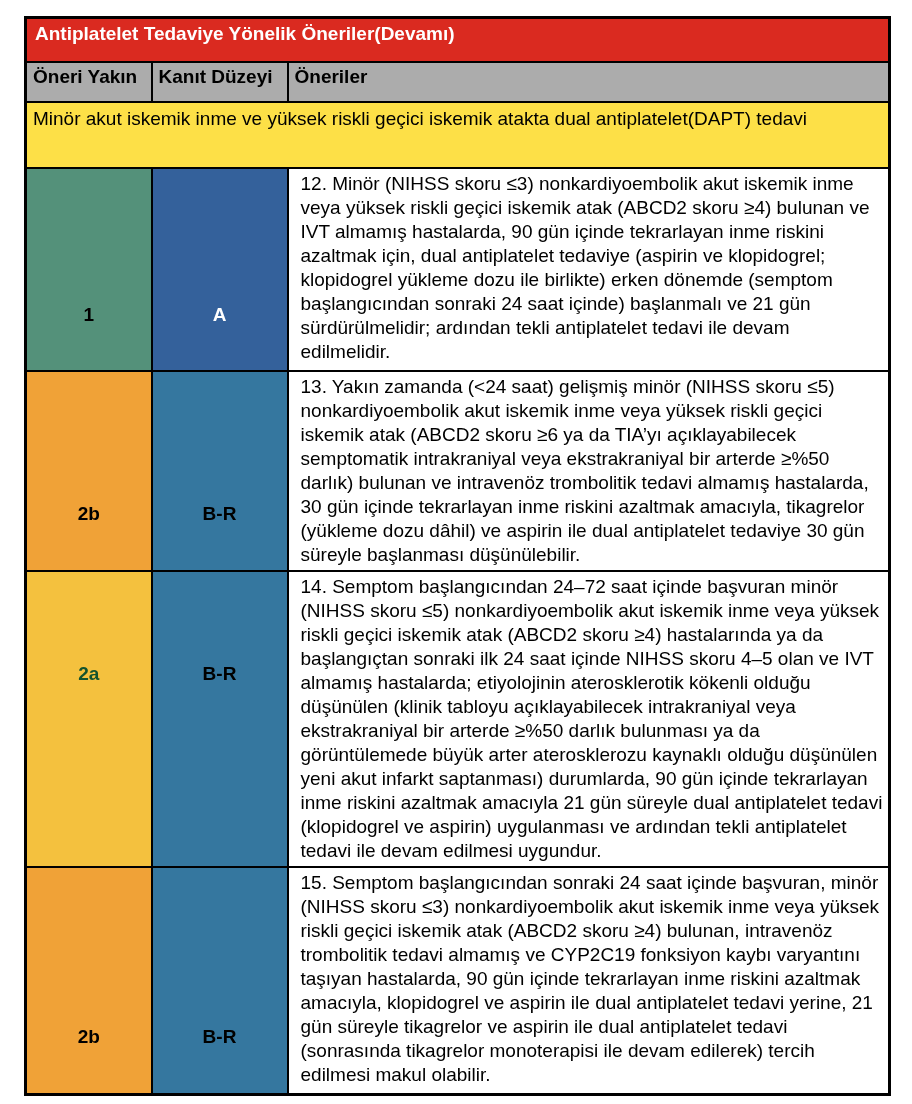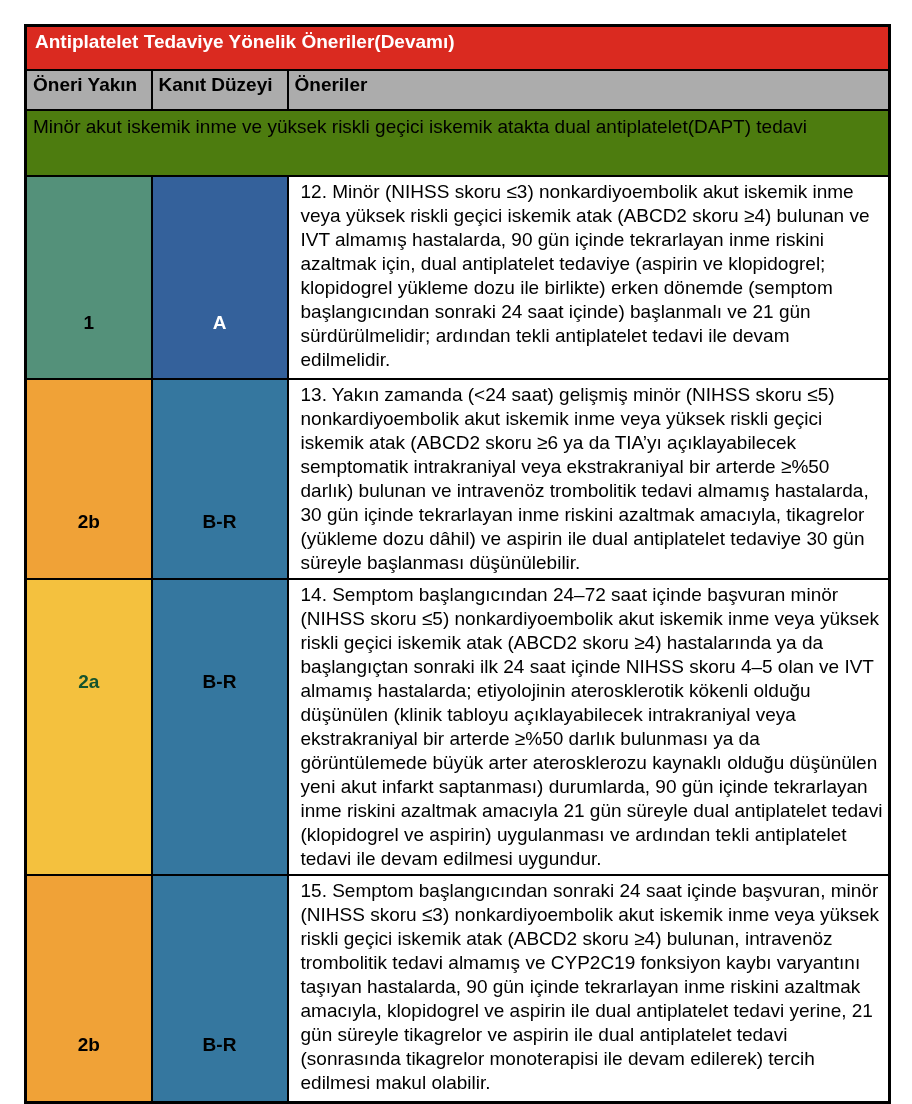--- a/index.html
+++ b/index.html
@@ -3,21 +3,21 @@
 <meta charset="utf-8">
 <style>
   * { margin: 0; padding: 0; box-sizing: border-box; }
   html, body { background: #ffffff; }
   body {
     width: 912px; height: 1104px;
     font-family: "Liberation Sans", sans-serif;
     color: #000000;
     position: relative;
   }
-  .page { position: absolute; left: 24px; top: 24px; width: 864px; }
+  .page { position: absolute; left: 24px; top: 16px; width: 864px; }
 
   table.rec-table {
     width: 864px;
     border-collapse: collapse;
     table-layout: fixed;
     border: 3px solid #000000;
   }
   table.rec-table td {
     border: 2px solid #000000;
     vertical-align: top;
@@ -94,21 +94,21 @@
       <td colspan="3" class="title-cell" style="background-color: rgb(218, 42, 32);">Antiplatelet Tedaviye Yönelik Öneriler(Devamı)</td>
     </tr>
 
     <tr>
       <td class="colhead-cell" style="background-color: rgb(172, 172, 172);">Öneri Yakın</td>
       <td class="colhead-cell" style="background-color: rgb(172, 172, 172);">Kanıt Düzeyi</td>
       <td class="colhead-cell" style="background-color: rgb(172, 172, 172);">Öneriler</td>
     </tr>
 
     <tr>
-      <td colspan="3" class="section-cell" style="background-color: #4d7c0f;">Minör akut iskemik inme ve yüksek riskli geçici iskemik atakta dual antiplatelet(DAPT) tedavi</td>
+      <td colspan="3" class="section-cell" style="background-color: #fde047;">Minör akut iskemik inme ve yüksek riskli geçici iskemik atakta dual antiplatelet(DAPT) tedavi</td>
     </tr>
 
     <tr class="rec-row-0">
       <td class="class-cell" style="background-color: rgb(84, 145, 122);">
         <span class="cell-label" style="color: rgb(0, 0, 0);">1</span>
       </td>
       <td class="evidence-cell" style="background-color: rgb(52, 97, 155);">
         <span class="cell-label" style="color: rgb(255, 255, 255);">A</span>
       </td>
       <td class="rec-cell">12. Minör (NIHSS skoru ≤3) nonkardiyoembolik akut iskemik inme veya yüksek riskli geçici iskemik atak (ABCD2 skoru ≥4) bulunan ve IVT almamış hastalarda, 90 gün içinde tekrarlayan inme riskini azaltmak için, dual antiplatelet tedaviye (aspirin ve klopidogrel; klopidogrel yükleme dozu ile birlikte) erken dönemde (semptom başlangıcından sonraki 24 saat içinde) başlanmalı ve 21 gün sürdürülmelidir; ardından tekli antiplatelet tedavi ile devam edilmelidir.</td>

